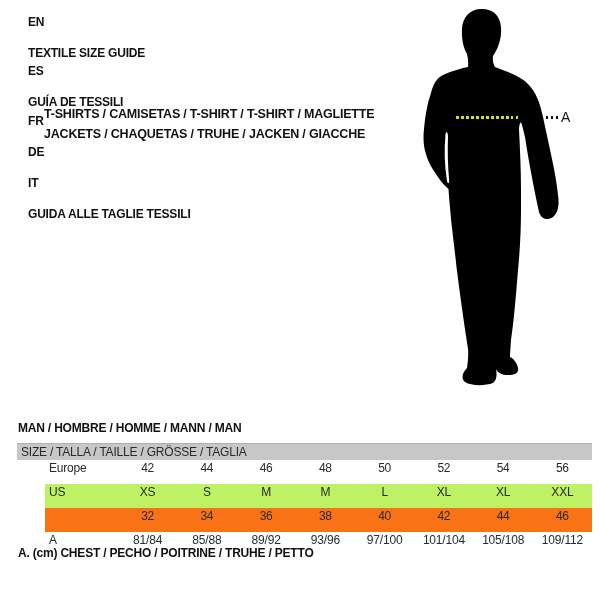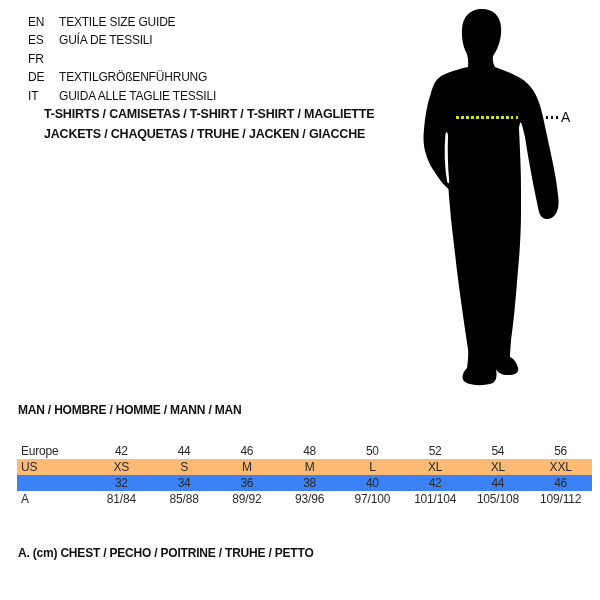--- a/index.html
+++ b/index.html
@@ -3,40 +3,40 @@
 <meta charset="utf-8">
 <style>
   html,body{margin:0;padding:0;}
   body{
     width:600px;height:600px;position:relative;background:#ffffff;
     font-family:"Liberation Sans","DejaVu Sans",sans-serif;
     color:#111;overflow:hidden;letter-spacing:-0.2px;
   }
   
   .lang-list{position:absolute;left:28px;top:13px;}
-  .lang-row{display:flex;line-height:18.4px;font-size:12px;font-weight:normal;}
+  .lang-row{display:flex;line-height:18.4px;font-size:12px;font-weight:bold;flex-direction:column;}
   .lang-code{width:31px;flex:0 0 31px;}
   
   .garment-block{position:absolute;left:20px;top:105px;margin-left:24px;}
   .garment-line{font-size:12.5px;font-weight:bold;line-height:19.5px;white-space:nowrap;}
   
   .figure-wrap{position:absolute;left:418px;top:5px;width:150px;height:390px;}
   .figure-wrap svg{display:block;width:150px;height:390px;}
   
   .dash-yellow{position:absolute;left:456px;top:116px;width:62px;height:3px;
     background:repeating-linear-gradient(90deg,var(--dash-accent,#d6df1e) 0 2.5px,transparent 2.5px 5px);}
   .dash-black{position:absolute;left:546px;top:116px;width:14px;height:3px;
     background:repeating-linear-gradient(90deg,#111 0 2.5px,transparent 2.5px 5px);}
   .measure-label{position:absolute;left:561px;top:109px;font-size:14px;font-weight:400;}
   
-  .section-heading{position:absolute;left:18px;top:403px;font-size:12px;font-weight:bold;white-space:nowrap;}
+  .section-heading{position:absolute;left:18px;top:421px;font-size:12px;font-weight:bold;white-space:nowrap;}
   
   .size-table{position:absolute;left:17px;top:443px;width:575px;font-size:12px;color:#2a2a2a;}
   .thead{height:17px;line-height:17px;padding-left:4px;border-top:1px solid #b0b0b0;box-sizing:border-box;}
-  .trow{display:grid;grid-template-columns:73px repeat(8,1fr);height:16px;line-height:17px;}
+  .trow{display:grid;grid-template-columns:73px repeat(8,1fr);height:24px;line-height:17px;margin-left:28px;}
   .trow .lbl{text-align:left;padding-left:4px;}
   .trow .val{text-align:center;}
   
   .footnote{position:absolute;left:18px;top:546px;font-size:12px;font-weight:bold;white-space:nowrap;}
 </style>
 </head>
 <body style="--dash-accent: #d6df1e;">
 
 <div class="lang-list">
     <div class="lang-row">
@@ -45,21 +45,20 @@
     </div>
     <div class="lang-row">
       <span class="lang-code">ES</span>
       <span>GUÍA DE TESSILI</span>
     </div>
     <div class="lang-row">
       <span class="lang-code">FR</span>
     </div>
     <div class="lang-row">
       <span class="lang-code">DE</span>
-      <span>TEXTILGRÖßENFÜHRUNG</span>
     </div>
     <div class="lang-row">
       <span class="lang-code">IT</span>
       <span>GUIDA ALLE TAGLIE TESSILI</span>
     </div>
   </div>
 
 <div class="garment-block">
   <div class="garment-line">T-SHIRTS / CAMISETAS / T-SHIRT / T-SHIRT / MAGLIETTE</div>
   <div class="garment-line">JACKETS / CHAQUETAS / TRUHE / JACKEN / GIACCHE</div>
@@ -116,44 +115,45 @@
       Z"></path>
   </svg>
 </div>
 <div class="dash-yellow"></div>
 <div class="dash-black"></div>
 <div class="measure-label">A</div>
 
 <div class="section-heading">MAN / HOMBRE / HOMME / MANN / MAN</div>
 
 <div class="size-table">
+  <div class="thead" style="background: rgb(199, 199, 199);">SIZE / TALLA / TAILLE / GRÖSSE / TAGLIA</div>
   <div>
       <div class="trow">
         <span class="lbl">Europe</span>
         <span class="val">42</span>
         <span class="val">44</span>
         <span class="val">46</span>
         <span class="val">48</span>
         <span class="val">50</span>
         <span class="val">52</span>
         <span class="val">54</span>
         <span class="val">56</span>
       </div>
-      <div class="trow shade" style="background: #fdba74;">
+      <div class="trow shade" style="background: #bef264;">
         <span class="lbl">US</span>
         <span class="val">XS</span>
         <span class="val">S</span>
         <span class="val">M</span>
         <span class="val">M</span>
         <span class="val">L</span>
         <span class="val">XL</span>
         <span class="val">XL</span>
         <span class="val">XXL</span>
       </div>
-      <div class="trow shade" style="background: #3b82f6;">
+      <div class="trow shade" style="background: #f97316;">
         <span class="lbl"></span>
         <span class="val">32</span>
         <span class="val">34</span>
         <span class="val">36</span>
         <span class="val">38</span>
         <span class="val">40</span>
         <span class="val">42</span>
         <span class="val">44</span>
         <span class="val">46</span>
       </div>

